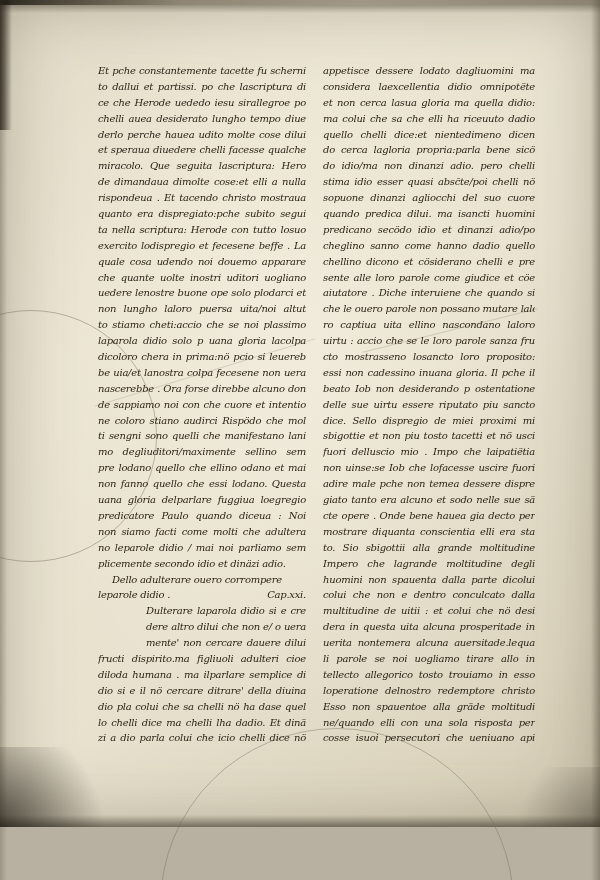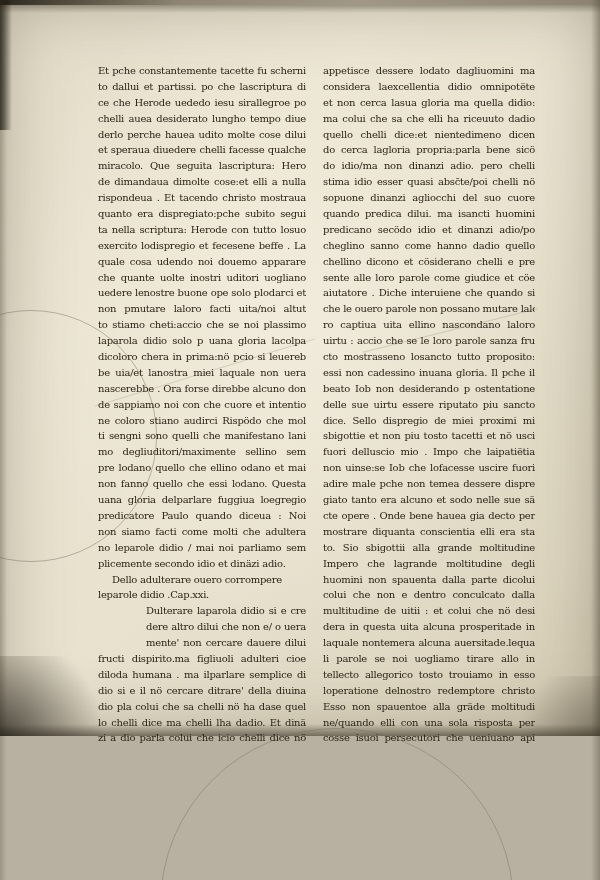--- a/index.html
+++ b/index.html
@@ -2,25 +2,26 @@
 <html><head>
 <meta charset="utf-8">
 <style>
   html,body{margin:0;padding:0;}
   body{
     width:600px;height:880px;overflow:hidden;
     background:#b8b0a0;
     font-family:"DejaVu Serif","Liberation Serif",serif;
   }
   .scan{
-    position:relative;width:600px;height:736px;
+    position:relative;width:600px;height:827px;
     background:
       radial-gradient(ellipse at 48% 42%, rgba(255,252,240,0.35), rgba(0,0,0,0) 60%),
       linear-gradient(135deg,#e3dcc8 0%,#eae4d1 30%,#e8e2cf 55%,#ddd5bf 85%,#cfc7b0 100%);
     box-shadow:inset 0 0 70px rgba(86,76,58,0.38), inset 0 0 12px rgba(86,76,58,0.22);
+    font-style:italic;
   }
   
   .edge-top{position:absolute;left:0;top:0;width:600px;height:5px;
     background:linear-gradient(to right,#12100a 0%,#3b3528 10%,#857c6a 30%,#9a9180 60%,#837a68 100%);
     opacity:.85;}
   .edge-top-fade{position:absolute;left:0;top:5px;width:600px;height:8px;
     background:linear-gradient(to bottom,rgba(60,54,40,0.35),rgba(0,0,0,0));}
   .corner-tl{position:absolute;left:0;top:0;width:12px;height:130px;
     background:linear-gradient(to right,rgba(22,18,11,0.8),rgba(0,0,0,0));}
   .edge-left{position:absolute;left:0;top:0;width:7px;height:880px;
@@ -45,21 +46,21 @@
   
   .col{position:absolute;top:63px;color:#2c2418;
     font-size:10px;letter-spacing:-0.25px;}
   .col-left{left:98px;width:208px;}
   .col-right{left:323px;width:212px;}
   .tline{height:15.9px;line-height:15.9px;overflow:hidden;white-space:nowrap;
     text-align:justify;text-align-last:justify;}
   .tline.no-just{text-align-last:left;}
   .tline.indent{padding-left:48px;}
   .hline1{height:15.9px;line-height:15.9px;padding-left:14px;overflow:hidden;}
-  .hline2{height:15.9px;line-height:15.9px;display:flex;justify-content:flex-start;overflow:hidden;}
+  .hline2{height:15.9px;line-height:15.9px;display:flex;justify-content:space-between;overflow:hidden;}
 </style>
 </head>
 <body>
 
 <div class="scan">
   <div class="edge-top"></div>
   <div class="edge-top-fade"></div>
   <div class="corner-tl"></div>
   <div class="edge-left"></div>
   <div class="edge-right"></div>
@@ -82,25 +83,25 @@
         <div class="tline">et speraua diuedere chelli facesse qualche</div>
         <div class="tline">miracolo. Que seguita lascriptura: Hero</div>
         <div class="tline">de dimandaua dimolte cose:et elli a nulla</div>
         <div class="tline">rispondeua . Et tacendo christo mostraua</div>
         <div class="tline">quanto era dispregiato:pche subito segui</div>
         <div class="tline">ta nella scriptura: Herode con tutto losuo</div>
         <div class="tline">exercito lodispregio et fecesene beffe . La</div>
         <div class="tline">quale cosa udendo noi douemo apparare</div>
         <div class="tline">che quante uolte inostri uditori uogliano</div>
         <div class="tline">uedere lenostre buone ope solo plodarci et</div>
-        <div class="tline">non pmutare laloro facti uita/noi altut</div>
+        <div class="tline">non lungho laloro puersa uita/noi altut</div>
         <div class="tline">to stiamo cheti:accio che se noi plassimo</div>
         <div class="tline">laparola didio solo p uana gloria lacolpa</div>
         <div class="tline">dicoloro chera in prima:nö pcio si leuereb</div>
-        <div class="tline">be uia/et lanostra miei laquale non uera</div>
+        <div class="tline">be uia/et lanostra colpa fecesene non uera</div>
         <div class="tline">nascerebbe . Ora forse direbbe alcuno don</div>
         <div class="tline">de sappiamo noi con che cuore et intentio</div>
         <div class="tline">ne coloro stiano audirci Rispödo che mol</div>
         <div class="tline">ti sengni sono quelli che manifestano lani</div>
         <div class="tline">mo degliuditori/maximente sellino sem</div>
         <div class="tline">pre lodano quello che ellino odano et mai</div>
         <div class="tline">non fanno quello che essi lodano. Questa</div>
         <div class="tline">uana gloria delparlare fuggiua loegregio</div>
         <div class="tline">predicatore Paulo quando diceua : Noi</div>
         <div class="tline">non siamo facti come molti che adultera</div>
@@ -142,39 +143,39 @@
         <div class="tline">sopuone dinanzi agliocchi del suo cuore</div>
         <div class="tline">quando predica dilui. ma isancti huomini</div>
         <div class="tline">predicano secödo idio et dinanzi adio/po</div>
         <div class="tline">cheglino sanno come hanno dadio quello</div>
         <div class="tline">chellino dicono et cösiderano chelli e pre</div>
         <div class="tline">sente alle loro parole come giudice et cöe</div>
         <div class="tline">aiutatore . Diche interuiene che quando si</div>
         <div class="tline">che le ouero parole non possano mutare lalo</div>
         <div class="tline">ro captiua uita ellino nascondano laloro</div>
         <div class="tline">uirtu : accio che se le loro parole sanza fru</div>
-        <div class="tline">cto mostrasseno losancto tutto proposito:</div>
+        <div class="tline">cto mostrasseno losancto loro proposito:</div>
         <div class="tline">essi non cadessino inuana gloria. Il pche il</div>
         <div class="tline">beato Iob non desiderando p ostentatione</div>
         <div class="tline">delle sue uirtu essere riputato piu sancto</div>
         <div class="tline">dice. Sello dispregio de miei proximi mi</div>
         <div class="tline">sbigottie et non piu tosto tacetti et nö usci</div>
         <div class="tline">fuori delluscio mio . Impo che laipatiëtia</div>
         <div class="tline">non uinse:se Iob che lofacesse uscire fuori</div>
         <div class="tline">adire male pche non temea dessere dispre</div>
         <div class="tline">giato tanto era alcuno et sodo nelle sue sä</div>
         <div class="tline">cte opere . Onde bene hauea gia decto per</div>
         <div class="tline">mostrare diquanta conscientia elli era sta</div>
         <div class="tline">to. Sio sbigottii alla grande moltitudine</div>
         <div class="tline">Impero che lagrande moltitudine degli</div>
         <div class="tline">huomini non spauenta dalla parte dicolui</div>
         <div class="tline">colui che non e dentro conculcato dalla</div>
         <div class="tline">multitudine de uitii : et colui che nö desi</div>
         <div class="tline">dera in questa uita alcuna prosperitade in</div>
-        <div class="tline">laquale nontemera alcuna auersitade.lequa</div>
+        <div class="tline">uerita nontemera alcuna auersitade.lequa</div>
         <div class="tline">li parole se noi uogliamo tirare allo in</div>
         <div class="tline">tellecto allegorico tosto trouiamo in esso</div>
         <div class="tline">loperatione delnostro redemptore christo</div>
         <div class="tline">Esso non spauentoe alla gräde moltitudi</div>
         <div class="tline">ne/quando elli con una sola risposta per</div>
         <div class="tline">cosse isuoi persecutori che ueniuano api</div>
       </div>
   </div>
 </div>
 

